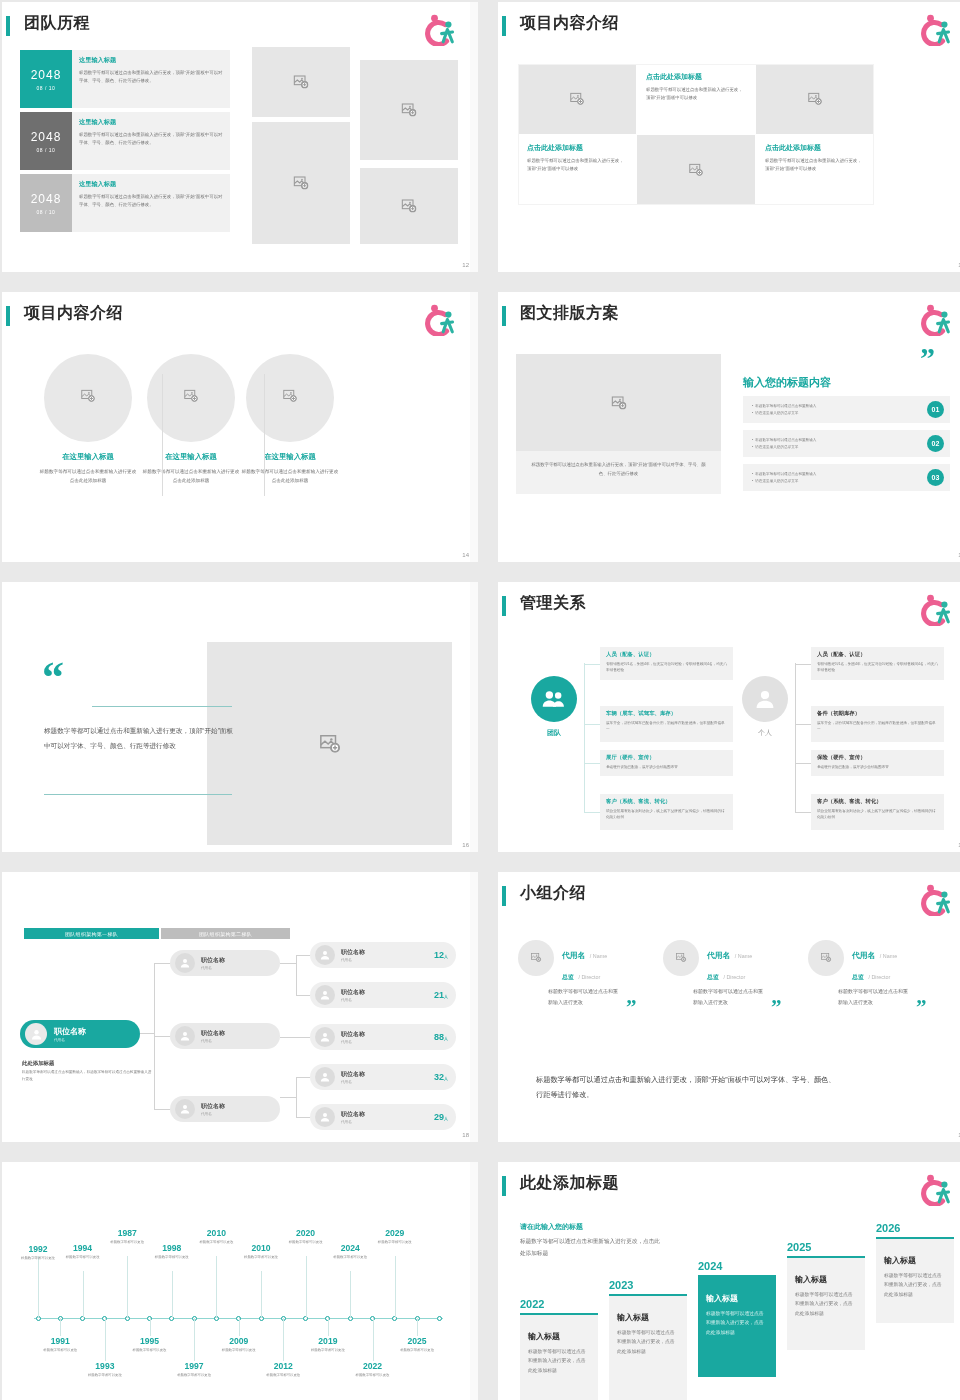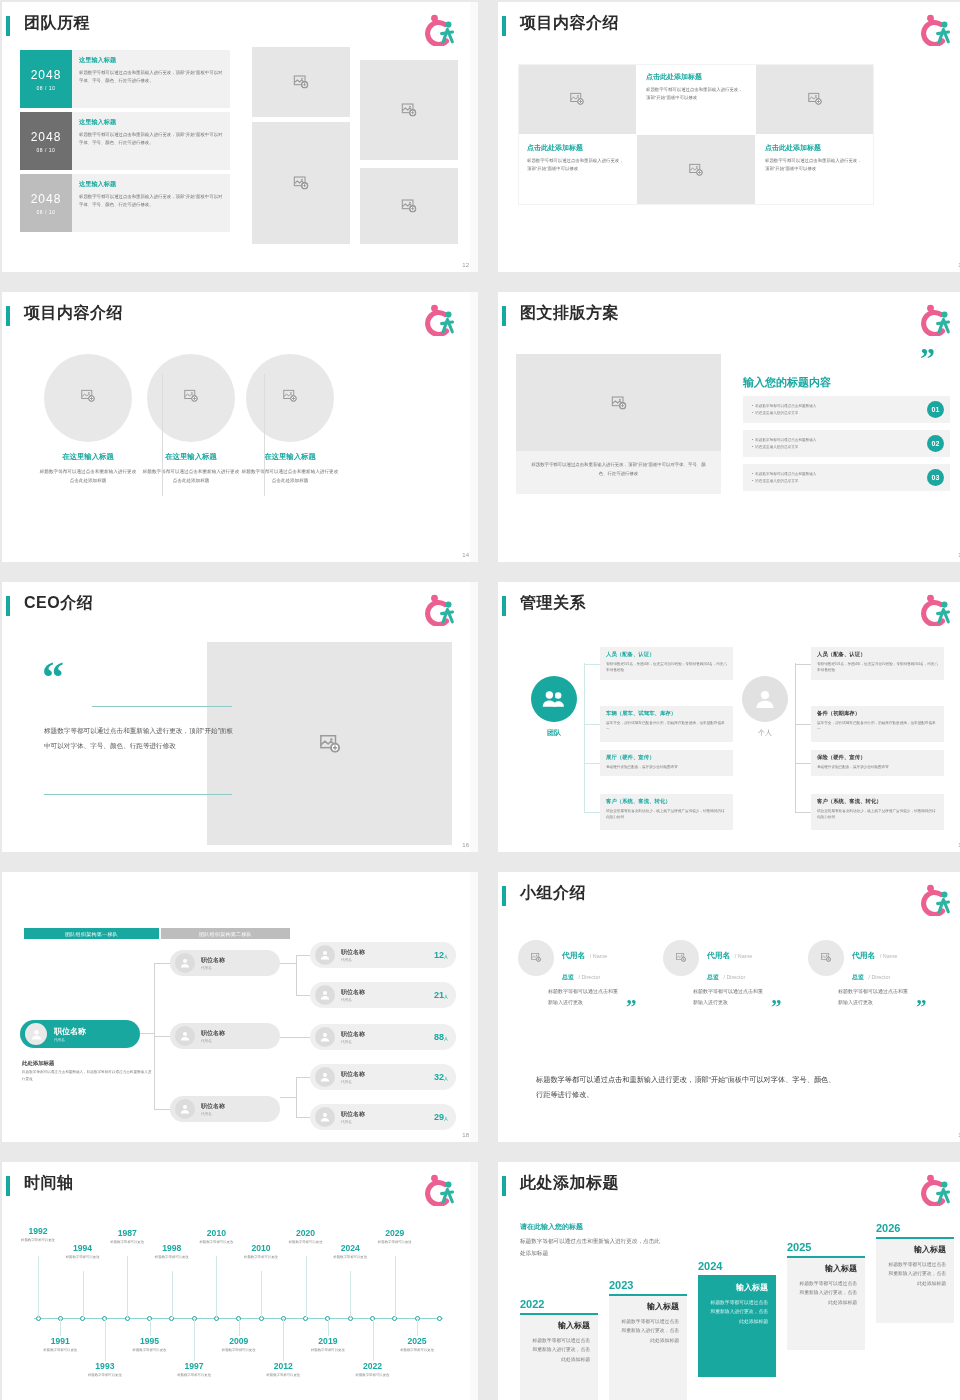--- a/index.html
+++ b/index.html
@@ -81,21 +81,21 @@
   .dot { position:absolute; width:5px; height:5px; border-radius:50%; border:1px solid #19a8a0; background:#fff; }
   .stem { position:absolute; width:1px; background:#cfe7e5; }
   .yrlbl { position:absolute; text-align:center; width:46px; }
   .yrlbl b { font-size:8.6px; color:#19a8a0; display:block; }
   .yrlbl span { font-size:3.4px; color:#8d8d8d; display:block; line-height:1.8; margin-top:1px;}
 
   
   .step { position:absolute; }
   .step .yr { font-size:11px; font-weight:bold; color:#19a8a0; margin-bottom:3px; }
   .step .bar { height:1.5px; background:#19a8a0; }
-  .step .box { padding:5px 8px;text-align:right; }
+  .step .box { padding:16px 8px; }
   .step .box h5 { font-size:8px; font-weight:bold; margin-bottom:5px; }
 </style>
 </head>
 <body>
 
 <div class="deck" id="deck">
     <div class="slide">
       <div class="hdr">
   <span class="tick"></span>
   <span class="ttl">团队历程</span>
@@ -358,31 +358,20 @@
       </div>
       <div class="s15item" style="left:245px;top:172px;width:207px;height:27px;padding:0 6px 0 9px;justify-content:space-between;">
      <div>
        <div class="tinytxt">•&nbsp; 标题数字等都可以通过点击和重新输入</div>
        <div class="tinytxt">•&nbsp; 请在这里输入您的总部文字</div>
         </div>
      <div class="s15num">03</div>
       </div>
     </div>
     <div class="slide">
-      <div class="hdr">
-  <span class="tick"></span>
-  <span class="ttl">CEO介绍</span>
-        <span class="logo">
- <svg viewBox="0 0 34 32" width="34" height="32">
-  <circle cx="12.5" cy="4.2" r="3.4" fill="#ec5f91"></circle>
-  <path d="M23 10.5a11 11 0 1 0 1.6 16.5" fill="none" stroke="#ec5f91" stroke-width="5.1" stroke-linecap="round"></path>
-  <circle cx="26.4" cy="10.6" r="3.1" fill="#2bb3a3"></circle>
-  <path d="M25.4 15.5 L21.2 27.8 M25.4 15.5 L30.3 27.8 M19.6 19.6 L30.5 18.0" stroke="#2bb3a3" stroke-width="3.1" stroke-linecap="round" fill="none"></path>
- </svg></span>
-      </div>
   <span class="rbar"></span>
   <span class="pg">16</span>
       <div class="ph" style="position:absolute;left:205px;top:60px;width:245px;height:203px;">
         <span class="phico">
           <svg width="22" height="22" viewBox="0 0 24 24" fill="none" stroke="#9a9a9a" stroke-width="1.6">
   <rect x="2" y="3" width="16" height="13"></rect>
             <path d="M2 13l4.5-4 3.5 3 3-3 5 4.5"></path>
             <circle cx="13.5" cy="7" r="1.3" fill="#9a9a9a" stroke="none"></circle>
   <circle cx="17.5" cy="16" r="4.6" fill="#fff"></circle>
             <circle cx="17.5" cy="16" r="4.2" stroke="#9a9a9a"></circle>
@@ -694,31 +683,20 @@
        <span style="display:block;margin-top:3px;">
          <b class="t" style="font-size:6px;">总监</b>
          <span style="font-size:5.4px;color:#b5b5b5;">/ Director</span></span>
         </span>
       </div>
     <div class="bodytxt" style="position:absolute;left:340px;top:114px;width:70px;font-size:5px;line-height:2.1;">标题数字等都可以通过点击和重新输入进行更改</div>
     <span style="position:absolute;left:418px;top:129px;color:#19a8a0;font-size:21px;font-weight:bold;line-height:.6;font-family:'Liberation Serif',serif;">”</span>
       <div style="position:absolute;left:38px;top:200px;width:300px;font-size:7.2px;line-height:2.1;color:#3d3d3d;">标题数字等都可以通过点击和重新输入进行更改，顶部“开始”面板中可以对字体、字号、颜色、行距等进行修改。</div>
     </div>
     <div class="slide">
-      <div class="hdr">
-  <span class="tick"></span>
-  <span class="ttl">时间轴</span>
-        <span class="logo">
- <svg viewBox="0 0 34 32" width="34" height="32">
-  <circle cx="12.5" cy="4.2" r="3.4" fill="#ec5f91"></circle>
-  <path d="M23 10.5a11 11 0 1 0 1.6 16.5" fill="none" stroke="#ec5f91" stroke-width="5.1" stroke-linecap="round"></path>
-  <circle cx="26.4" cy="10.6" r="3.1" fill="#2bb3a3"></circle>
-  <path d="M25.4 15.5 L21.2 27.8 M25.4 15.5 L30.3 27.8 M19.6 19.6 L30.5 18.0" stroke="#2bb3a3" stroke-width="3.1" stroke-linecap="round" fill="none"></path>
- </svg></span>
-      </div>
   <span class="rbar"></span>
   <span class="pg">20</span>
       <span class="axis" style="left:32px;top:156px;width:409.40000000000003px;"></span>
       <span class="dot" style="left:33.5px;top:153.5px;"></span>
       <span class="dot" style="left:55.8px;top:153.5px;"></span>
       <span class="dot" style="left:78.1px;top:153.5px;"></span>
       <span class="dot" style="left:100.4px;top:153.5px;"></span>
       <span class="dot" style="left:122.7px;top:153.5px;"></span>
       <span class="dot" style="left:145px;top:153.5px;"></span>
       <span class="dot" style="left:167.3px;top:153.5px;"></span>
@@ -728,21 +706,21 @@
       <span class="dot" style="left:256.5px;top:153.5px;"></span>
       <span class="dot" style="left:278.8px;top:153.5px;"></span>
       <span class="dot" style="left:301.1px;top:153.5px;"></span>
       <span class="dot" style="left:323.40000000000003px;top:153.5px;"></span>
       <span class="dot" style="left:345.7px;top:153.5px;"></span>
       <span class="dot" style="left:368px;top:153.5px;"></span>
       <span class="dot" style="left:390.3px;top:153.5px;"></span>
       <span class="dot" style="left:412.6px;top:153.5px;"></span>
       <span class="dot" style="left:434.90000000000003px;top:153.5px;"></span>
       <span class="stem" style="left:36px;top:94px;height:62px;"></span>
-    <div class="yrlbl" style="left:13px;top:64px;">
+    <div class="yrlbl" style="left:13px;top:82px;">
       <b>1992</b>
       <span>标题数字等都可以更改</span>
       </div>
       <span class="stem" style="left:80.6px;top:109px;height:47px;"></span>
     <div class="yrlbl" style="left:57.599999999999994px;top:81px;">
       <b>1994</b>
       <span>标题数字等都可以更改</span>
       </div>
       <span class="stem" style="left:125.2px;top:94px;height:62px;"></span>
     <div class="yrlbl" style="left:102.2px;top:66px;">

